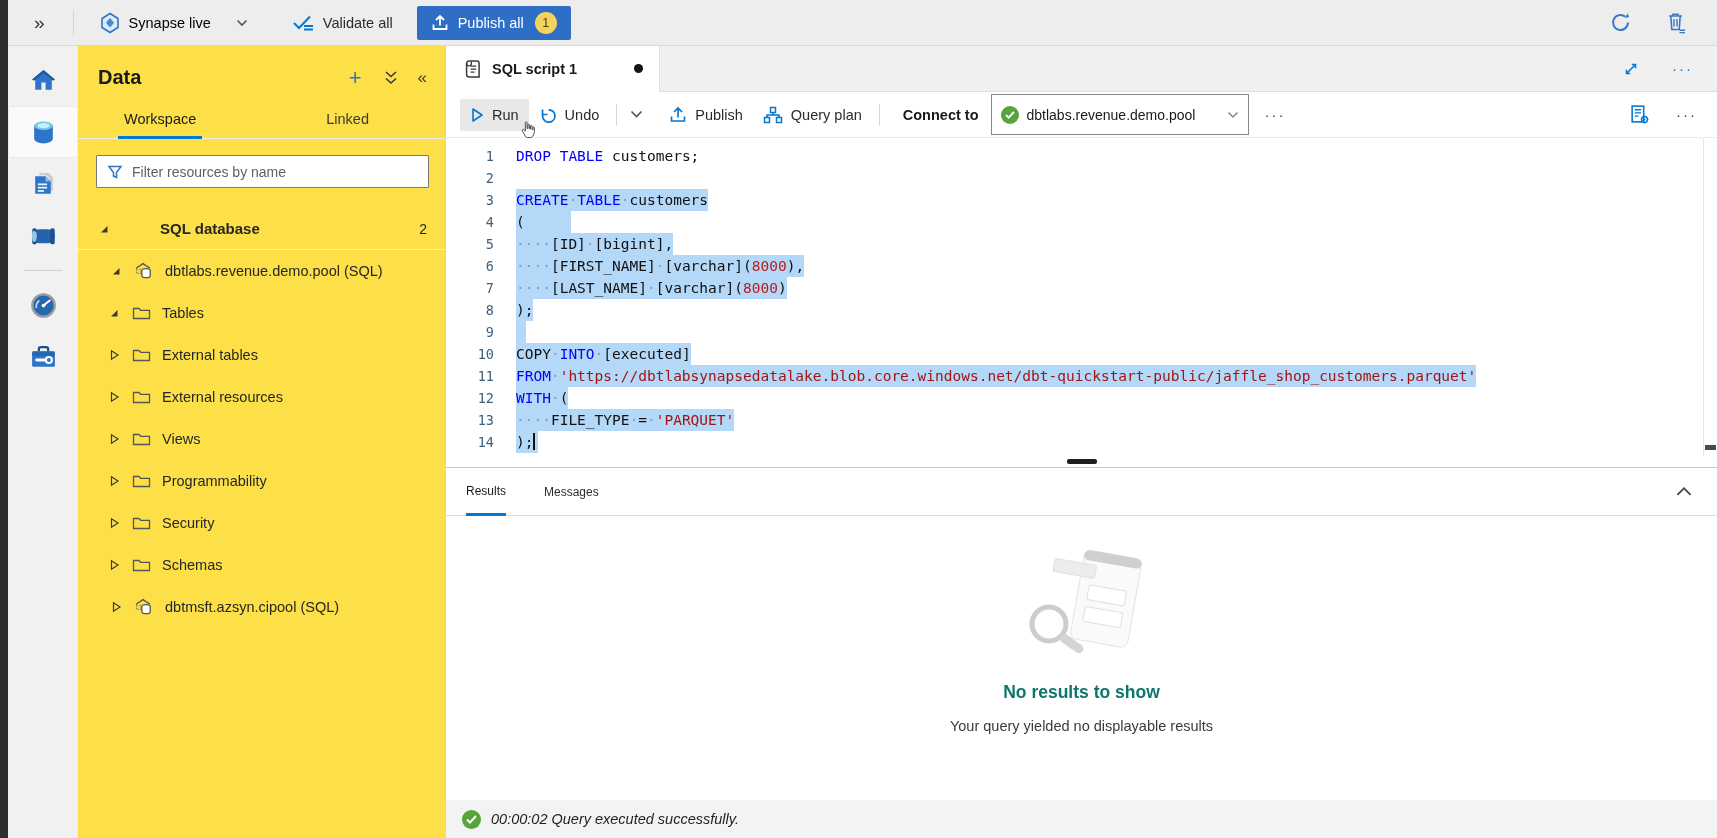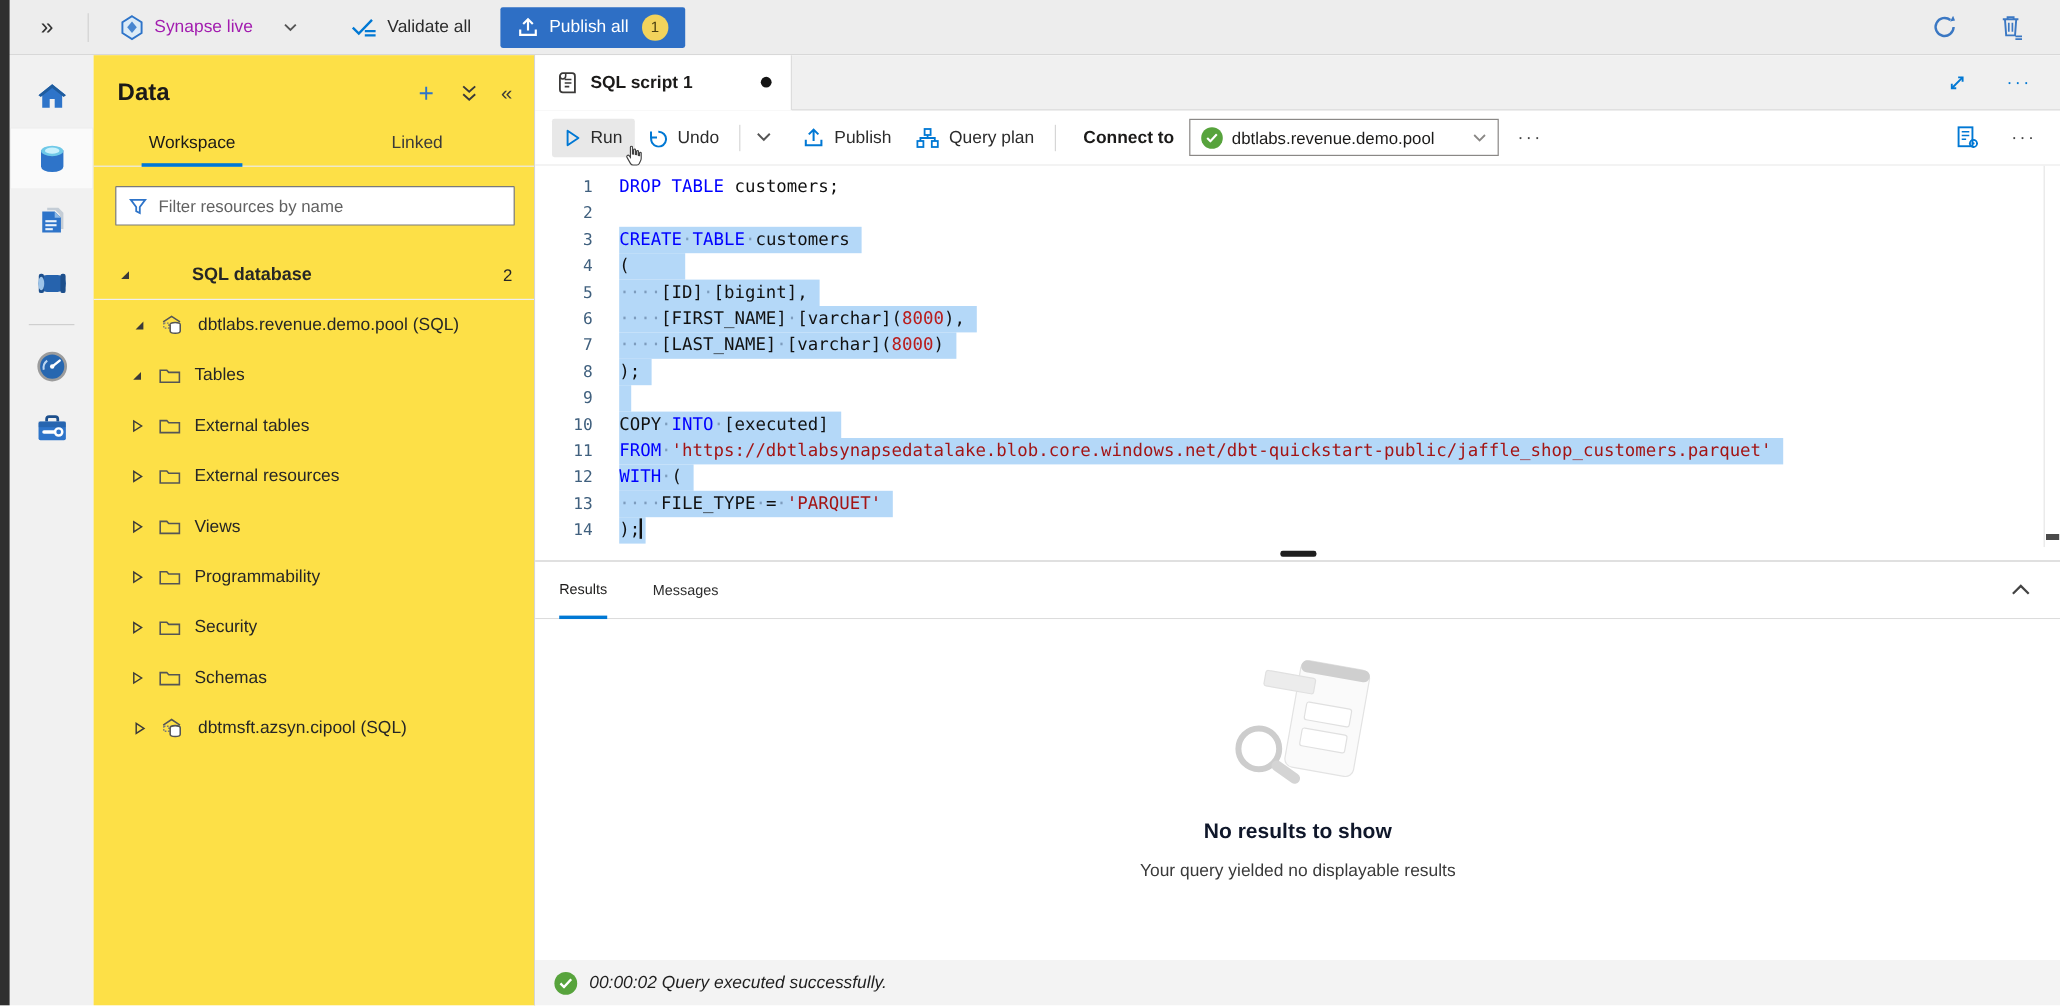--- a/index.html
+++ b/index.html
@@ -6,21 +6,21 @@
   html,body { width:1717px; height:838px; overflow:hidden; }
   body { font-family:"Liberation Sans",sans-serif; color:#252423; background:#fff; font-size:14px; }
   .app { display:flex; flex-direction:column; height:100%; position:relative; }
   .left-edge { position:absolute; left:0; top:0; bottom:0; width:8px; background:#2f2f2f; z-index:60; }
 
   
   .topbar { flex:0 0 46px; background:#ededed; border-bottom:1px solid #d8d8d8; display:flex; align-items:center; padding-left:34px; }
   .tb-expand { font-size:19px; color:#333; margin-right:10px; cursor:pointer; }
   .tb-vsep { width:1px; height:24px; background:#d2d2d2; margin:0 18px; }
   .mode-btn { display:flex; align-items:center; gap:9px; padding:6px 8px; cursor:pointer; }
-  .mode-label { font-size:14.5px; color:#a21caf; }
+  .mode-label { font-size:14.5px; color:#000000; }
   .mode-chevron { margin-left:16px; }
   .validate-btn { display:flex; align-items:center; gap:9px; margin-left:26px; padding:6px 10px; cursor:pointer; font-size:14.5px; color:#2b2b2b; }
   .publishall-btn { display:flex; align-items:center; gap:9px; margin-left:14px; background:#2e6fc5; color:#fff; height:34px; padding:0 14px; border-radius:2px; cursor:pointer; font-size:14.5px; }
   .pub-badge { background:#f2d35c; color:#4a3f10; width:22px; height:22px; border-radius:50%; display:flex; align-items:center; justify-content:center; font-size:12.5px; margin-left:2px; }
   .topbar-right { margin-left:auto; display:flex; align-items:center; gap:34px; padding-right:30px; }
 
   
   .main { flex:1; display:flex; min-height:0; }
 
   
@@ -62,55 +62,55 @@
   .doc-tab { width:214px; background:#fff; border-right:1px solid #ddd; margin-bottom:-1px; border-bottom:1px solid #fff; display:flex; align-items:center; gap:10px; padding:0 16px; cursor:pointer; }
   .doc-tab-title { font-size:14.5px; font-weight:700; color:#1b1a19; }
   .dirty-dot { width:9px; height:9px; border-radius:50%; background:#141414; margin-left:auto; }
   .strip-actions { margin-left:auto; display:flex; align-items:center; gap:32px; padding-right:24px; }
 
   .toolbar { flex:0 0 46px; display:flex; align-items:center; padding:0 12px 0 14px; border-bottom:1px solid #ececec; position:relative; }
   .tbtn { display:flex; align-items:center; gap:8px; font-size:14.5px; color:#2b2b2b; padding:8px 10px; cursor:pointer; border-radius:2px; }
   .tbtn.hovered { background:#e8e8e8; }
   .tb-sep2 { width:1px; height:22px; background:#d6d6d6; margin:0 7px; }
   .connect-label { font-weight:700; font-size:14.5px; margin:0 12px 0 16px; color:#1b1a19; }
-  .pool-dd { height:31px; border:1px solid #8a8886; display:flex; align-items:center; gap:8px; padding:0 9px; min-width:258px; background:#fff; cursor:pointer; }
+  .pool-dd { height:41px; border:1px solid #8a8886; display:flex; align-items:center; gap:8px; padding:0 9px; min-width:258px; background:#fff; cursor:pointer; }
   .pool-name { font-size:14px; color:#1b1a19; flex:1; }
   .more-dots { color:#444; font-size:15px; letter-spacing:2px; margin-left:16px; cursor:pointer; }
   .toolbar-right { margin-left:auto; display:flex; align-items:center; gap:26px; padding-right:8px; }
   .cursor-hand { position:absolute; left:74px; top:29px; z-index:40; pointer-events:none; }
 
   
   .codearea { flex:0 0 318px; position:relative; padding-top:7px; font-family:"DejaVu Sans Mono",monospace; font-size:14.5px; overflow:hidden; }
   .cl { display:flex; height:22px; line-height:22px; }
   .ln { flex:0 0 48px; text-align:right; color:#40607e; font-size:13.5px; user-select:none; }
   .lc { margin-left:22px; white-space:pre; }
   .kw { color:#0000ff; }
   .id { color:#111; }
   .num { color:#b91c1c; }
   .str { color:#a31515; }
   .wsd { color:#7d9cbd; }
-  .sel { background:#b4d8f8; display:inline-block; padding-right:10px; }
+  .sel { background:#b4d8f8; display:inline-block; }
   .sel-wide { padding-right:46px; }
   .sel-empty { width:10px; height:22px; padding:0; }
   .sel-end { padding-right:3px; }
   .caret-bar { display:inline-block; width:2px; height:17px; background:#111; vertical-align:-3px; }
   .vsb { position:absolute; right:0; top:0; bottom:0; width:14px; border-left:1px solid #e6e6e6; }
   .vsb-mark { position:absolute; right:1px; bottom:6px; width:11px; height:5px; background:#4a4a4a; }
 
   
   .splitter { flex:0 0 12px; position:relative; border-bottom:1px solid #cccccc; cursor:row-resize; }
   .grip { position:absolute; left:50%; top:3px; transform:translateX(-50%); width:30px; height:5px; background:#1f1f1f; border-radius:2px; }
 
   
   .res-tabs { flex:0 0 48px; display:flex; align-items:center; padding:0 24px 0 20px; border-bottom:1px solid #dcdcdc; }
   .res-tab { font-size:12px; height:100%; display:flex; align-items:center; margin-right:38px; cursor:pointer; color:#2b2b2b; }
   .res-tab.active { border-bottom:3px solid #0078d4; margin-bottom:-1px; color:#1b1a19; }
   .res-collapse { margin-left:auto; cursor:pointer; display:flex; }
   .res-body { flex:1; display:flex; flex-direction:column; align-items:center; padding-top:28px; background:#fff; min-height:0; }
-  .res-title { font-size:17.5px; font-weight:700; color:#0f172a; margin-top:16px; }
+  .res-title { font-size:17.5px; font-weight:700; color:#0f766e; margin-top:16px; }
   .res-sub { font-size:14.5px; color:#3a3a3a; margin-top:15px; }
 
   
   .statusbar { flex:0 0 38px; background:#f3f3f3; display:flex; align-items:center; gap:10px; padding:0 16px; }
   .check-circle { width:19px; height:19px; border-radius:50%; background:#57a33c; display:flex; align-items:center; justify-content:center; flex:0 0 19px; }
   .check-circle.small { width:18px; height:18px; flex-basis:18px; }
   .status-text { font-size:14.5px; color:#1f1f1f;font-style:italic; }
 
   svg { display:block; }
 </style>

